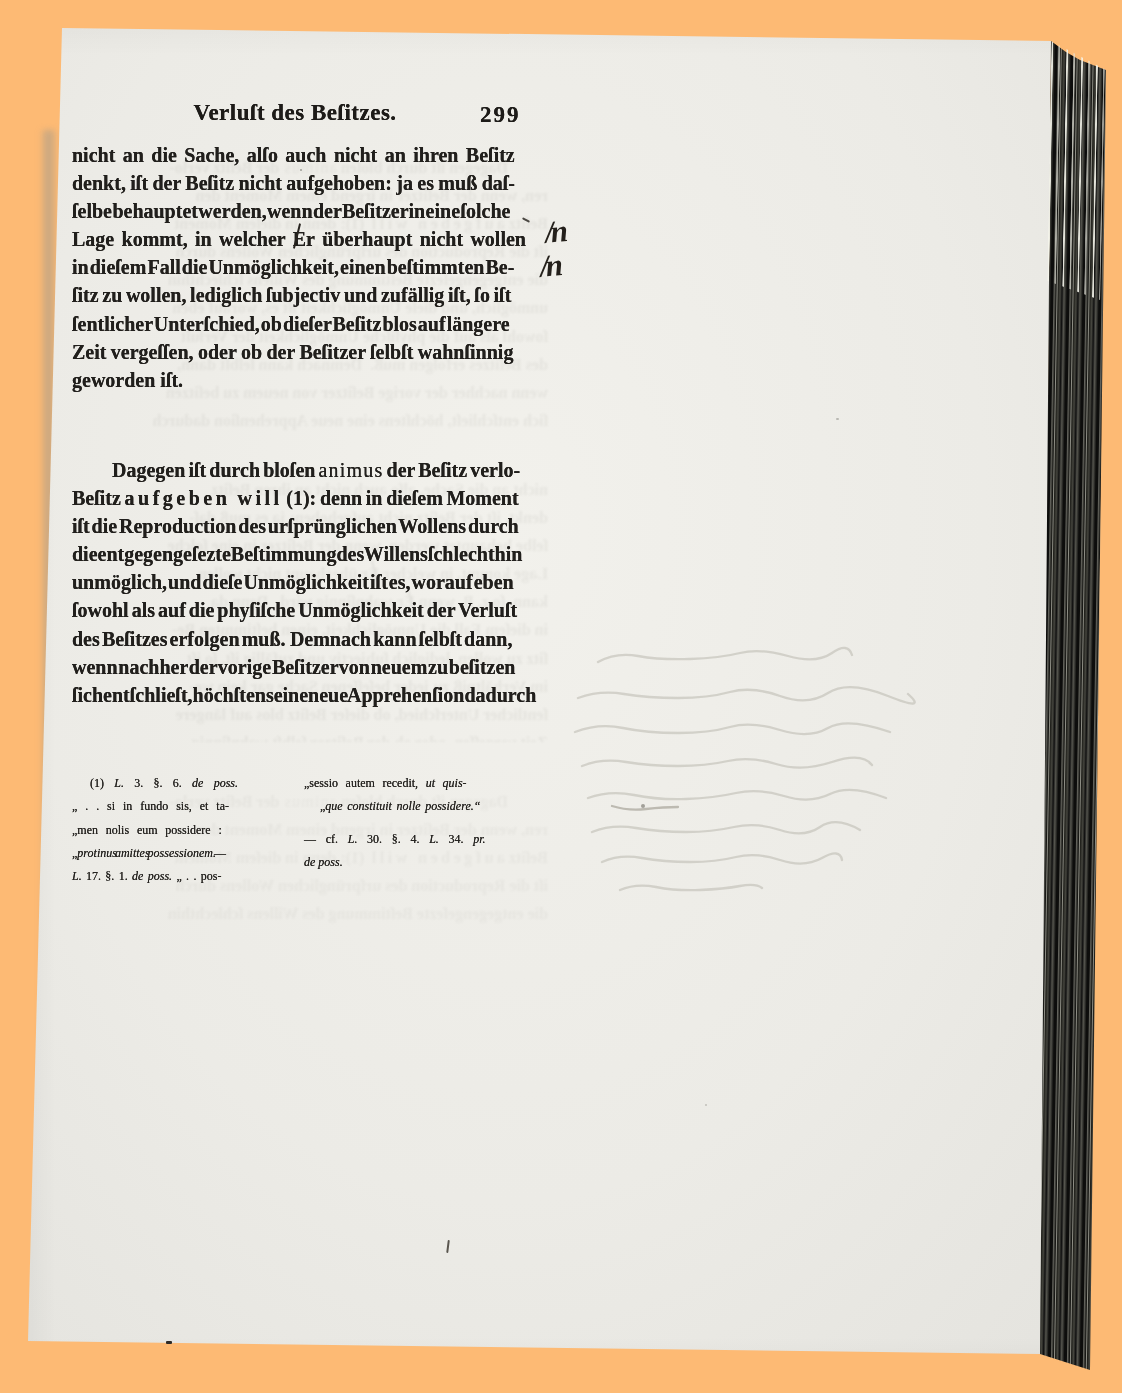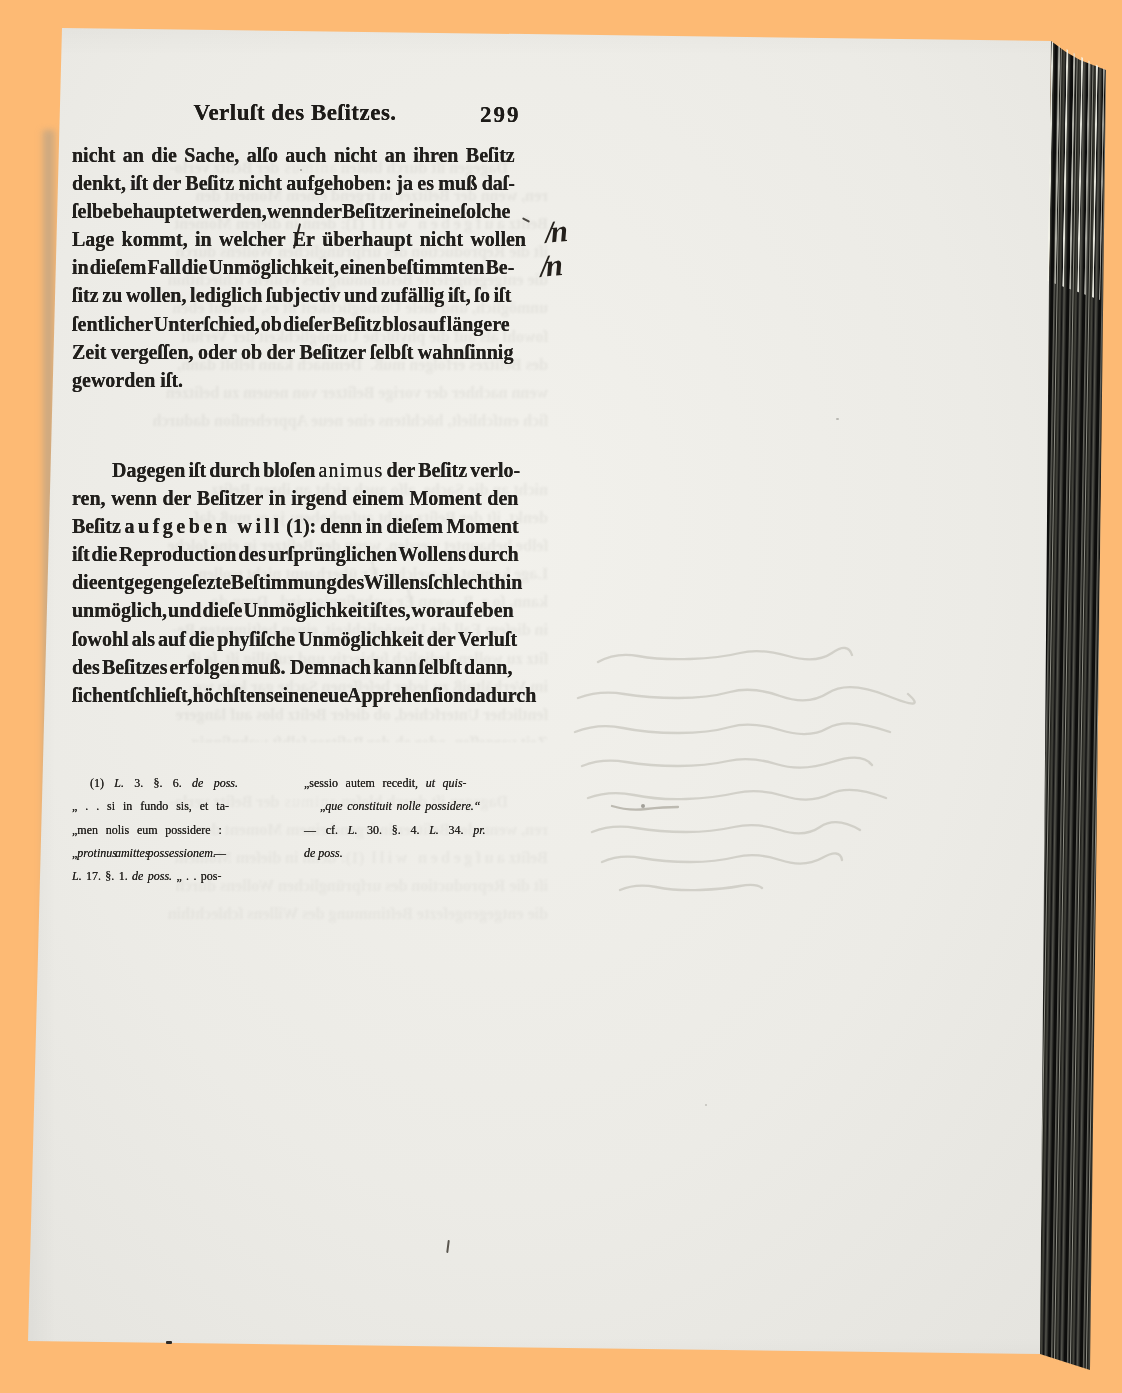--- a/index.html
+++ b/index.html
@@ -164,45 +164,45 @@
       <div class="jline" style="word-spacing: -4.61328px;"><span>ſelbe behauptet werden, wenn der Beſitzer in eine ſolche</span></div>
       <div class="jline" style="word-spacing: 2.36384px;"><span>Lage kommt, in welcher </span><span class="seg-struck">Er</span><span> überhaupt nicht wollen</span></div>
       <div class="jline" style="word-spacing: -3.94866px;"><span>in dieſem Fall die Unmöglichkeit, einen beſtimmten Be-</span></div>
       <div class="jline" style="word-spacing: -1.375px;"><span>ſitz zu wollen, lediglich ſubjectiv und zufällig iſt, ſo iſt</span></div>
       <div class="jline" style="word-spacing: -3.98661px;"><span>ſentlicher Unterſchied, ob dieſer Beſitz blos auf längere</span></div>
       <div class="jline" style="word-spacing: -0.589286px;"><span>Zeit vergeſſen, oder ob der Beſitzer ſelbſt wahnſinnig</span></div>
       <div class="jline last"><span>geworden iſt.</span></div>
     </div>
   <div class="body-block p2">
       <div class="jline" style="padding-left: 40px; word-spacing: -1.90179px;"><span>Dagegen iſt durch bloſen </span><span class="seg-ant">animus</span><span> der Beſitz verlo-</span></div>
-      <div class="jline" style="word-spacing: 0.742188px;"><span>ren, wenn der Beſitzer in irgend einem Moment den</span></div>
       <div class="jline" style="word-spacing: -1.33929px;"><span>Beſitz </span><span class="seg-sp">aufgeben will</span><span> (1): denn in dieſem Moment</span></div>
       <div class="jline" style="word-spacing: -3.16667px;"><span>iſt die Reproduction des urſprünglichen Wollens durch</span></div>
       <div class="jline" style="word-spacing: -5px;"><span>die entgegengeſezte Beſtimmung des Willens ſchlechthin</span></div>
       <div class="jline" style="word-spacing: -3.97098px;"><span>unmöglich, und dieſe Unmöglichkeit iſt es, worauf eben</span></div>
       <div class="jline" style="word-spacing: -1.99777px;"><span>ſowohl als auf die phyſiſche Unmöglichkeit der Verluſt</span></div>
       <div class="jline" style="word-spacing: -2.85938px;"><span>des Beſitzes erfolgen muß.  Demnach kann ſelbſt dann,</span></div>
+      <div class="jline" style="word-spacing: -4.28516px;"><span>wenn nachher der vorige Beſitzer von neuem zu beſitzen</span></div>
       <div class="jline" style="word-spacing: -5px;"><span>ſich entſchlieſt, höchſtens eine neue Apprehenſion dadurch</span></div>
     </div>
 
   <div class="margin-mark mm1">/n</div>
   <div class="margin-mark mm2">/n</div>
 
   <div class="footnote">
     <div class="fn-left">
         <div class="jline" style="padding-left: 18px; word-spacing: 7.27344px;"><span>(1) </span><span class="seg-i">L.</span><span> 3. §. 6. </span><span class="seg-i">de poss.</span></div>
         <div class="jline" style="word-spacing: 4.92188px;"><span>„ . . si in fundo sis, et ta-</span></div>
         <div class="jline" style="word-spacing: 4.78125px;"><span>„men nolis eum possidere :</span></div>
         <div class="jline" style="word-spacing: -5px;"><span>„</span><span class="seg-i">protinus amittes possessionem.</span><span> —</span></div>
         <div class="jline" style="word-spacing: 1.33681px;"><span class="seg-i">L.</span><span> 17. §. 1. </span><span class="seg-i">de poss.</span><span> „ . . pos-</span></div>
       </div>
     <div class="fn-right">
         <div class="jline" style="word-spacing: 4.57422px;"><span>„sessio autem recedit, </span><span class="seg-i">ut quis-</span></div>
         <div class="jline" style="word-spacing: 1.625px; margin-left: 16px;"><span>„</span><span class="seg-i">que constituit nolle possidere.“</span></div>
-        <div class="jline" style="word-spacing: 6.68359px;"><span>— cf. </span><span class="seg-i">L.</span><span> 30. §. 4. </span><span class="seg-i">L.</span><span> 34. </span><span class="seg-i">pr.</span></div>
+        <div class="jline" style="word-spacing: 6.68359px; margin-top: 9px;"><span>— cf. </span><span class="seg-i">L.</span><span> 30. §. 4. </span><span class="seg-i">L.</span><span> 34. </span><span class="seg-i">pr.</span></div>
         <div class="jline last"><span class="seg-i">de poss.</span></div>
       </div>
   </div>
 
   <div class="spk spk1"></div>
   <div class="spk spk2"></div>
   <div class="spk spk3"></div>
   <div class="spk spk4"></div>
   <div class="spk spk5"></div>
   <div class="spk spk6"></div>

